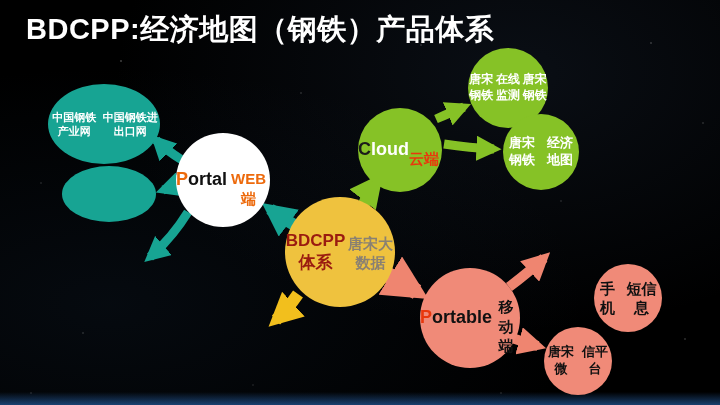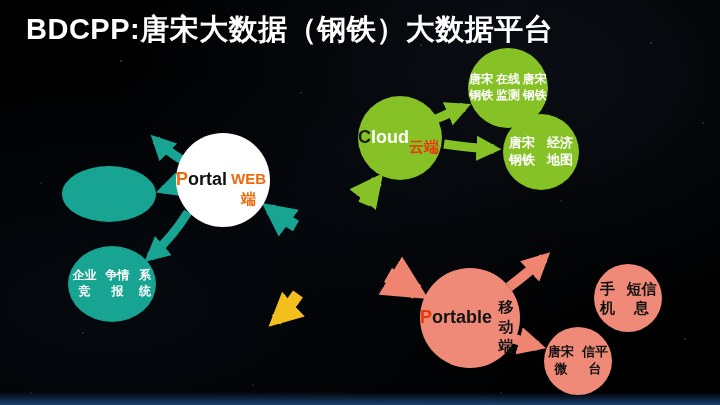--- a/index.html
+++ b/index.html
@@ -28,21 +28,21 @@
   .green{background:#86c226;color:#fff;}
   .gold{background:#efc23e;color:#111;}
   .salmon{background:#f08a78;color:#111;}
   .whitebg{background:#fff;color:#111;}
   
   .n-industry{left:48px;top:84px;width:112px;height:80px;font-size:11px;}
   .n-empty{left:62px;top:166px;width:94px;height:56px;}
   .n-intel{left:68px;top:246px;width:88px;height:76px;font-size:12px;}
   .h-portal{left:176px;top:133px;width:94px;height:94px;}
   .h-center{left:285px;top:197px;width:110px;height:110px;}
-  .h-cloud{left:358px;top:96px;width:84px;height:84px;}
+  .h-cloud{left:358px;top:108px;width:84px;height:84px;}
   .n-monitor{left:468px;top:48px;width:80px;height:80px;font-size:12px;}
   .n-map{left:503px;top:114px;width:76px;height:76px;font-size:13px;}
   .h-portable{left:420px;top:268px;width:100px;height:100px;}
   .n-app{left:544px;top:194px;width:68px;height:68px;font-size:13px;}
   .n-sms{left:594px;top:264px;width:68px;height:68px;font-size:15px;}
   .n-wechat{left:544px;top:327px;width:68px;height:68px;font-size:13px;}
   .h-bigdata{left:200px;top:314px;width:80px;height:76px;font-size:12px;}
   
   .hub-en{font-size:18px;}
   .hub-sub{font-size:15px;margin-top:17px;}
@@ -55,21 +55,21 @@
   .bd-l1{font-size:14px;}
   .bd-l2{font-size:12px;}
 </style>
 </head>
 <body>
 
 <div class="stage">
   <div class="stars"></div>
   <div class="horizon"></div>
 
-  <h1 class="title">BDCPP:唐宋大数据（钢铁）大数据平台</h1>
+  <h1 class="title">BDCPP:经济地图（钢铁）产品体系</h1>
 
   <svg class="arrows" width="720" height="405" viewBox="0 0 720 405">
     <defs>
       <marker id="ah-teal" viewBox="0 0 10 10" refX="7" refY="5" markerWidth="2.8" markerHeight="2.8" orient="auto">
         <path d="M0,0 L10,5 L0,10 Z" fill="#17a493"></path>
       </marker>
       <marker id="ah-green" viewBox="0 0 10 10" refX="7" refY="5" markerWidth="2.8" markerHeight="2.8" orient="auto">
         <path d="M0,0 L10,5 L0,10 Z" fill="#86c226"></path>
       </marker>
       <marker id="ah-salmon" viewBox="0 0 10 10" refX="7" refY="5" markerWidth="2.8" markerHeight="2.8" orient="auto">
@@ -85,32 +85,35 @@
     <path d="M188,212 Q172,238 150,257" stroke="#17a493" stroke-width="9" fill="none" marker-end="url(#ah-teal)"></path>
     <path d="M364,204 Q370,190 377,181" stroke="#86c226" stroke-width="12" fill="none" marker-end="url(#ah-green)"></path>
     <path d="M436,119 Q452,112 464,107" stroke="#86c226" stroke-width="9" fill="none" marker-end="url(#ah-green)"></path>
     <path d="M444,144 Q470,148 494,149" stroke="#86c226" stroke-width="9" fill="none" marker-end="url(#ah-green)"></path>
     <path d="M388,275 Q404,284 417,292" stroke="#ef8570" stroke-width="16" fill="none" marker-end="url(#ah-salmon)"></path>
     <path d="M509,287 Q529,272 544,258" stroke="#ef8570" stroke-width="10" fill="none" marker-end="url(#ah-salmon)"></path>
     <path d="M512,338 Q527,343 538,346" stroke="#ef8570" stroke-width="10" fill="none" marker-end="url(#ah-salmon)"></path>
     <path d="M298,294 Q287,310 276,320" stroke="#f2bf1d" stroke-width="12" fill="none" marker-end="url(#ah-gold)"></path>
   </svg>
 
+  <div class="ellipse teal n-industry">
+    <div>中国钢铁产业网</div>
+    <div>中国钢铁进出口网</div>
+  </div>
   <div class="ellipse teal n-empty"></div>
-  <div class="ellipse teal n-intel">
-    <div>企业竞</div>
-    <div>争情报</div>
-    <div>系统</div>
-  </div>
 
   <div class="ellipse whitebg h-portal">
     <div class="hub-en"><span class="acc-orange">P</span><span>ortal</span></div>
     <div class="hub-sub acc-orange">WEB端</div>
   </div>
 
+  <div class="ellipse gold h-center">
+    <div class="center-l1">BDCPP体系</div>
+    <div class="center-l2">唐宋大数据</div>
+  </div>
 
   <div class="ellipse green h-cloud">
     <div class="hub-en"><span class="c-black">C</span><span class="c-white">loud</span></div>
     <div class="hub-sub acc-red">云端</div>
   </div>
 
   <div class="ellipse green n-monitor">
     <div>唐宋钢铁</div>
     <div>在线监测</div>
     <div>唐宋钢铁</div>

